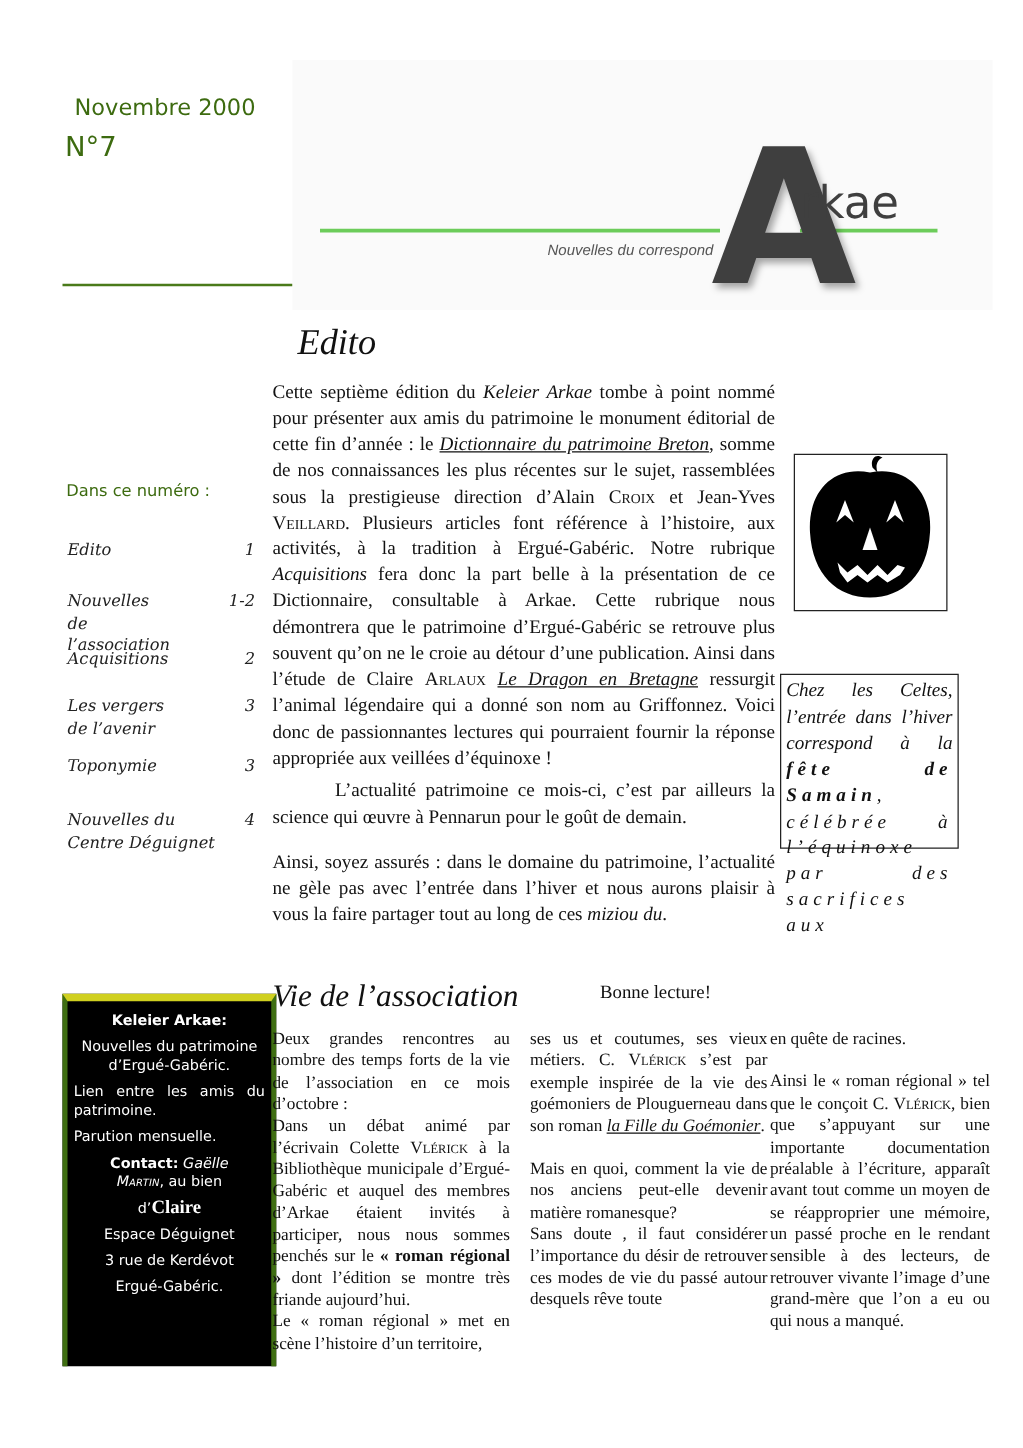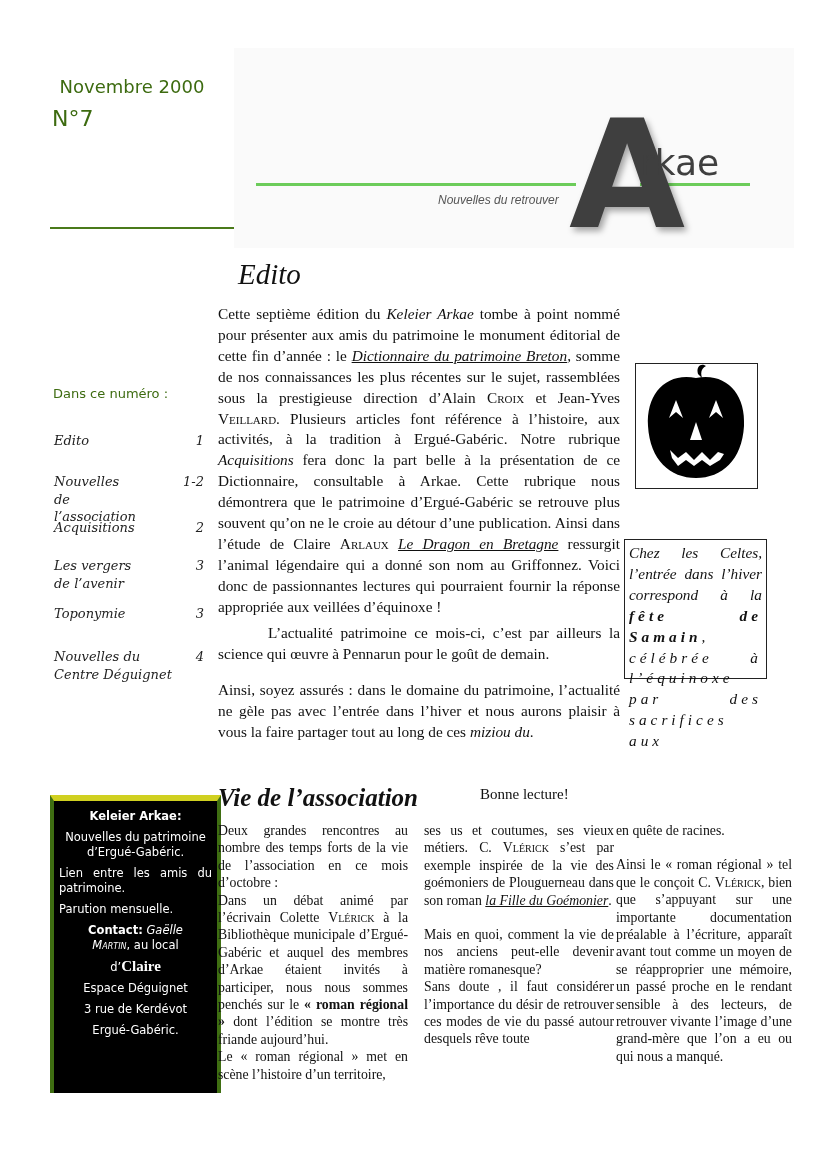--- a/index.html
+++ b/index.html
@@ -34,39 +34,39 @@
   .toc-title{left:53px;top:386px;font-family:"DejaVu Sans",sans-serif;font-size:13px;color:#3d6b10;}
   .toc{left:54px;top:432px;width:150px;font-family:"DejaVu Serif",serif;font-style:italic;font-size:13px;line-height:17.5px;color:#222;}
   .toc-row{display:flex;justify-content:space-between;position:absolute;left:0;width:150px;}
   .toc-row .lbl{width:110px;}
   
   .info-box{left:50px;top:795px;width:171px;height:298px;background:#000;border:4px solid #3f6e12;border-top:6px solid #d0d020;border-bottom:none;box-sizing:border-box;color:#fff;font-family:"DejaVu Sans",sans-serif;font-size:11.5px;line-height:15px;padding:8px 5px;}
   .info-box p{margin:0 0 6px 0;text-align:center;}
   .info-box p.j{text-align:justify;}
   .info-box .arkae{font-family:"Liberation Serif",serif;font-weight:bold;font-size:15px;}
   
-  .h-vie{left:218px;top:784px;font-style:italic;font-weight:bold;font-size:25px;}
+  .h-vie{left:218px;top:784px;font-style:italic;font-weight:normal;font-size:25px;}
   .bonne{left:480px;top:786px;font-size:15px;}
   .col{top:822px;width:190px;font-size:13.8px;line-height:17.4px;text-align:justify;}
   .col p{margin:0;}
   .c1{left:218px;} .c2{left:424px;} .c3{left:616px;width:176px;}
 </style>
 </head>
 <body>
 
 <div class="abs issue-date">Novembre 2000</div>
 <div class="abs issue-num">N°7</div>
 <div class="abs left-rule"></div>
 
 <div class="abs logo">
   <div class="abs logo-rule1"></div>
   <div class="abs logo-rule2"></div>
   <div class="abs logo-A">A</div>
   <div class="abs logo-rkae">rkae</div>
-  <div class="abs logo-tag">Nouvelles du retrouver</div>
+  <div class="abs logo-tag">Nouvelles du correspond</div>
 </div>
 
 <div class="abs h-edito">Edito</div>
 <div class="abs edito-body">
   <p><span>Cette septième édition du </span><i>Keleier Arkae</i><span> tombe à point nommé pour présenter aux amis du patrimoine le monument éditorial de cette fin d’année : le </span><i class="u">Dictionnaire du patrimoine Breton</i><span>, somme de nos connaissances les plus récentes sur le sujet, rassemblées sous la prestigieuse direction d’Alain </span><span class="sc">Croix</span><span> et Jean-Yves </span><span class="sc">Veillard</span><span>. Plusieurs articles font référence à l’histoire, aux activités, à la tradition à Ergué-Gabéric. Notre rubrique </span><i>Acquisitions</i><span> fera donc la part belle à la présentation de ce Dictionnaire, consultable à Arkae. Cette rubrique nous démontrera que le patrimoine d’Ergué-Gabéric se retrouve plus souvent qu’on ne le croie au détour d’une publication. Ainsi dans l’étude de Claire </span><span class="sc">Arlaux</span><span> </span><i class="u">Le Dragon en Bretagne</i><span> ressurgit l’animal légendaire qui a donné son nom au Griffonnez. Voici donc de passionnantes lectures qui pourraient fournir la réponse appropriée aux veillées d’équinoxe !</span></p>
   <p class="indent">L’actualité patrimoine ce mois-ci, c’est par ailleurs la science qui œuvre à Pennarun pour le goût de demain.</p>
   <p class="gap"><span>Ainsi, soyez assurés : dans le domaine du patrimoine, l’actualité ne gèle pas avec l’entrée dans l’hiver et nous aurons plaisir à vous la faire partager tout au long de ces </span><i>miziou du</i><span>.</span></p>
 </div>
 
 <div class="abs pumpkin-box">
@@ -110,21 +110,21 @@
       <span class="lbl" style="width:120px">Nouvelles du Centre Déguignet</span>
       <span>4</span>
     </div>
 </div>
 
 <div class="abs info-box">
   <p><b>Keleier Arkae:</b></p>
   <p>Nouvelles du patrimoine d’Ergué-Gabéric.</p>
   <p class="j">Lien entre les amis du patrimoine.</p>
   <p class="j" style="text-align:left">Parution mensuelle.</p>
-  <p><b>Contact:</b> <i>Gaëlle</i><br><i class="sc">Martin</i><span>, au local</span></p>
+  <p><b>Contact:</b> <i>Gaëlle</i><br><i class="sc">Martin</i><span>, au bien</span></p>
   <p><span>d’</span><span class="arkae">Claire</span></p>
   <p>Espace Déguignet</p>
   <p>3 rue de Kerdévot</p>
   <p>Ergué-Gabéric.</p>
 </div>
 
 <div class="abs h-vie">Vie de l’association</div>
 <div class="abs bonne">Bonne lecture!</div>
 
 <div class="abs col c1">

